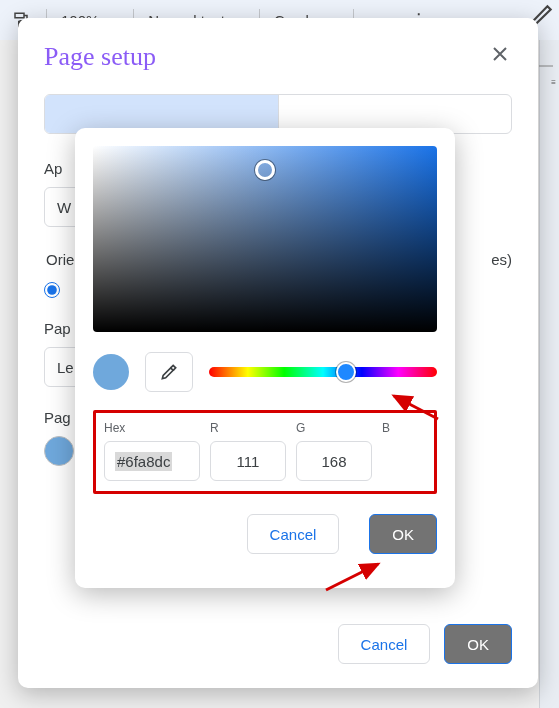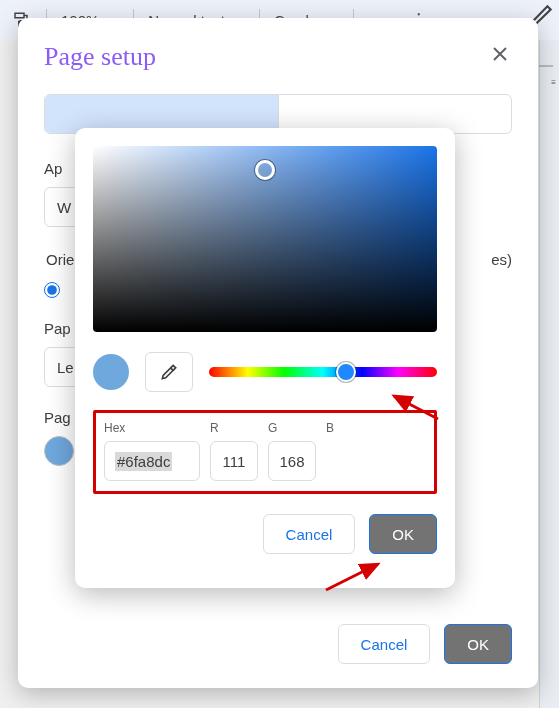--- a/index.html
+++ b/index.html
@@ -39,21 +39,21 @@
 
   .radio-row { display:flex; align-items:center; gap:16px; font-size:15px; color:#3c4043;}
   .radio-right { margin-left:auto; color:#3c4043;text-align:center;}
   input[type=radio]{ width:16px; height:16px; accent-color:#1a73e8; }
 
   .color-swatch { width:30px; height:30px; border-radius:50%; background:#6fa8dc; border:1px solid #c0c0c0;}
 
   .dlg-footer { position:absolute; left:26px; right:26px; bottom:24px; display:flex; align-items:center;}
   .btn {
     height:40px; padding:0 22px; border-radius:6px; font-size:15px; font-weight:500;
-    display:inline-flex; align-items:center; justify-content:center; cursor:pointer;
+    display:inline-flex; align-items:center; justify-content:center; cursor:pointer;margin-left:16px;
   }
   .btn-outline { border:1px solid #dadce0; background:#fff; color:#1a73e8;}
   .btn-primary { border:1px solid #1a73e8; background:#737373; color:#fff;}
   .footer-spacer { flex:1;}
   .dlg-footer .btn + .btn { margin-left:14px;}
 
   
   .color-pop {
     position:absolute; left:75px; top:128px; width:380px; height:460px;
     background:#fff; border-radius:10px; box-shadow: 0 6px 28px rgba(0,0,0,0.28);
@@ -89,21 +89,21 @@
 
   .annot-box { border:3px solid #d50000; border-radius:2px; padding:8px 8px 10px 8px; margin-top:18px;}
   .fields-row { display:flex; gap:10px;}
   .field-col { display:flex; flex-direction:column; gap:6px;}
   .field-label { font-size:12px; color:#5f6368;}
   .field-input {
     height:40px; border:1px solid #dadce0; border-radius:6px; padding:0 10px;
     font-size:15px; color:#3c4043; display:flex; align-items:center; background:#fff;
   }
   .hex-col .field-input { width:96px;}
-  .rgb-col .field-input { width:48px; justify-content:center;}
+  .rgb-col .field-input { width:76px; justify-content:center;}
   .hex-text { background:#d9d9d9; padding:1px 2px;}
 
   .cp-footer { display:flex; justify-content:flex-end; gap:14px; margin-top:20px;}
 
   
   .arrow { position:absolute; pointer-events:none;}
   .arrow svg { overflow:visible;}
 </style>
 </head>
 <body>

